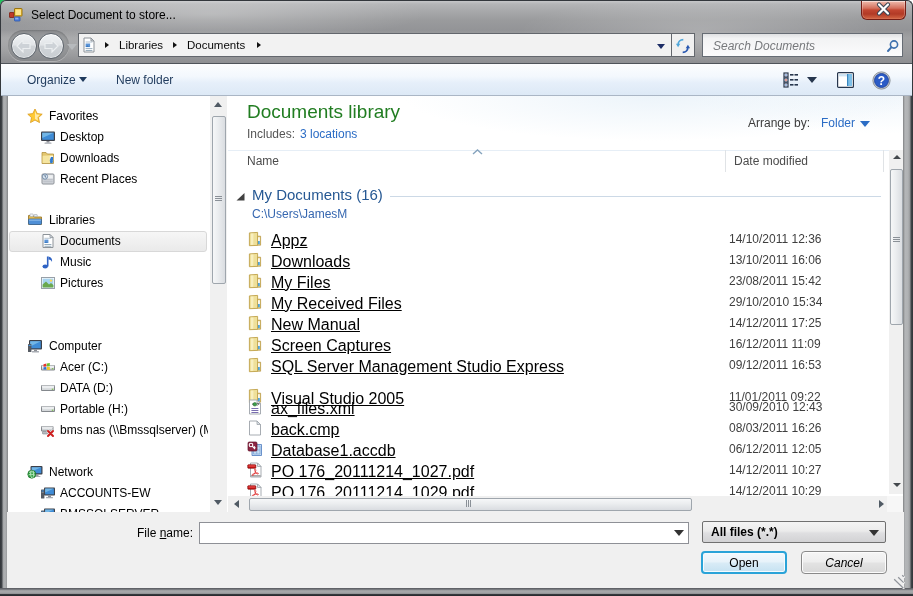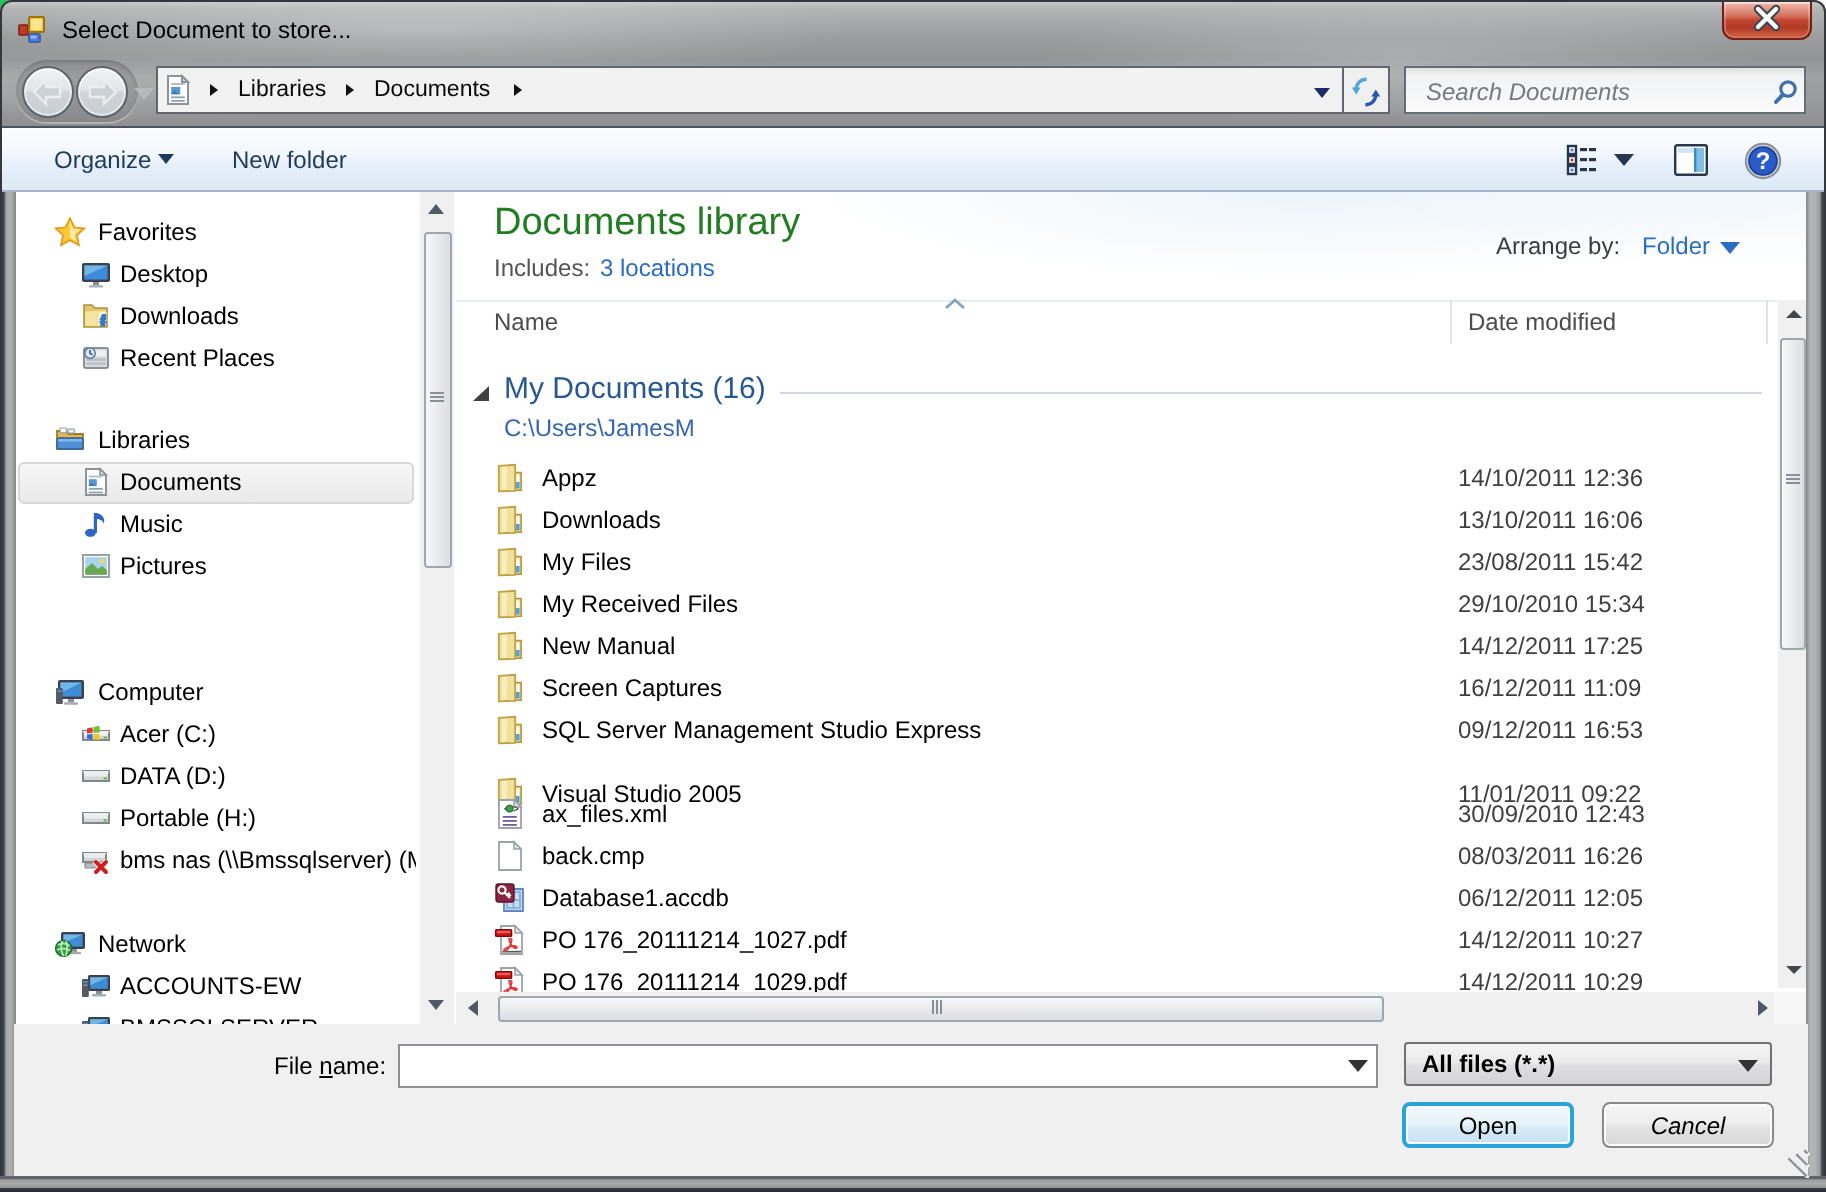--- a/index.html
+++ b/index.html
@@ -70,21 +70,21 @@
   background:linear-gradient(180deg,#f6f7f8 0,#eceef0 40%,#dadde1 100%); }
 .arr { position:absolute; width:0; height:0; }
 
 
 #fpane { position:absolute; left:220px; top:0; width:675px; height:416px; overflow:hidden; background:radial-gradient(ellipse 340px 60px at 430px 0px, rgba(224,237,247,.6), rgba(255,255,255,0) 75%), radial-gradient(ellipse 260px 50px at 660px 0px, rgba(228,239,248,.5), rgba(255,255,255,0) 75%), #fff; }
 #dlh { position:absolute; left:19px; top:5px; font-size:19px; color:#217d21; }
 #incl { position:absolute; left:19px; top:31px; font-size:12px; color:#555; }
 #arrby { position:absolute; left:520px; top:19.5px; font-size:12px; color:#3c3c3c; }
 .blue { color:#2b6cc5; }
 .fr { position:absolute; left:0; width:659px; height:21px; }
-.fr .nm { position:absolute; left:43px; top:3.5px; font-size:12px; color:#000; white-space:nowrap; }
+.fr .nm { position:absolute; left:43px; top:3.5px; font-size:16px; color:#000; white-space:nowrap;text-decoration:underline; }
 .fr .dt { position:absolute; left:501px; top:3.5px; font-size:12px; color:#3f3f3f; white-space:nowrap; }
 .fr svg { position:absolute; left:19px; top:2px; }
 
 
 #botbar { position:absolute; left:7px; top:512px; width:897px; height:76px; background:#f0f0f0; }
 #fnlabel { position:absolute; left:137px; top:526px; font-size:12px; color:#000; }
 #fninput { position:absolute; left:199px; top:522px; width:490px; height:22px; background:#fff; border:1px solid #8e9096; }
 #ftcombo { position:absolute; left:702px; top:521px; width:184px; height:22px; border:1px solid #707070; border-radius:2px;
   background:linear-gradient(180deg,#f4f4f4 0,#ebebeb 45%,#dfdfe1 55%,#d2d2d4 100%); font-size:12px; color:#000;font-weight:bold; }
 .btn { position:absolute; top:551px; height:23px; font-size:12px; color:#000; text-align:center; }

